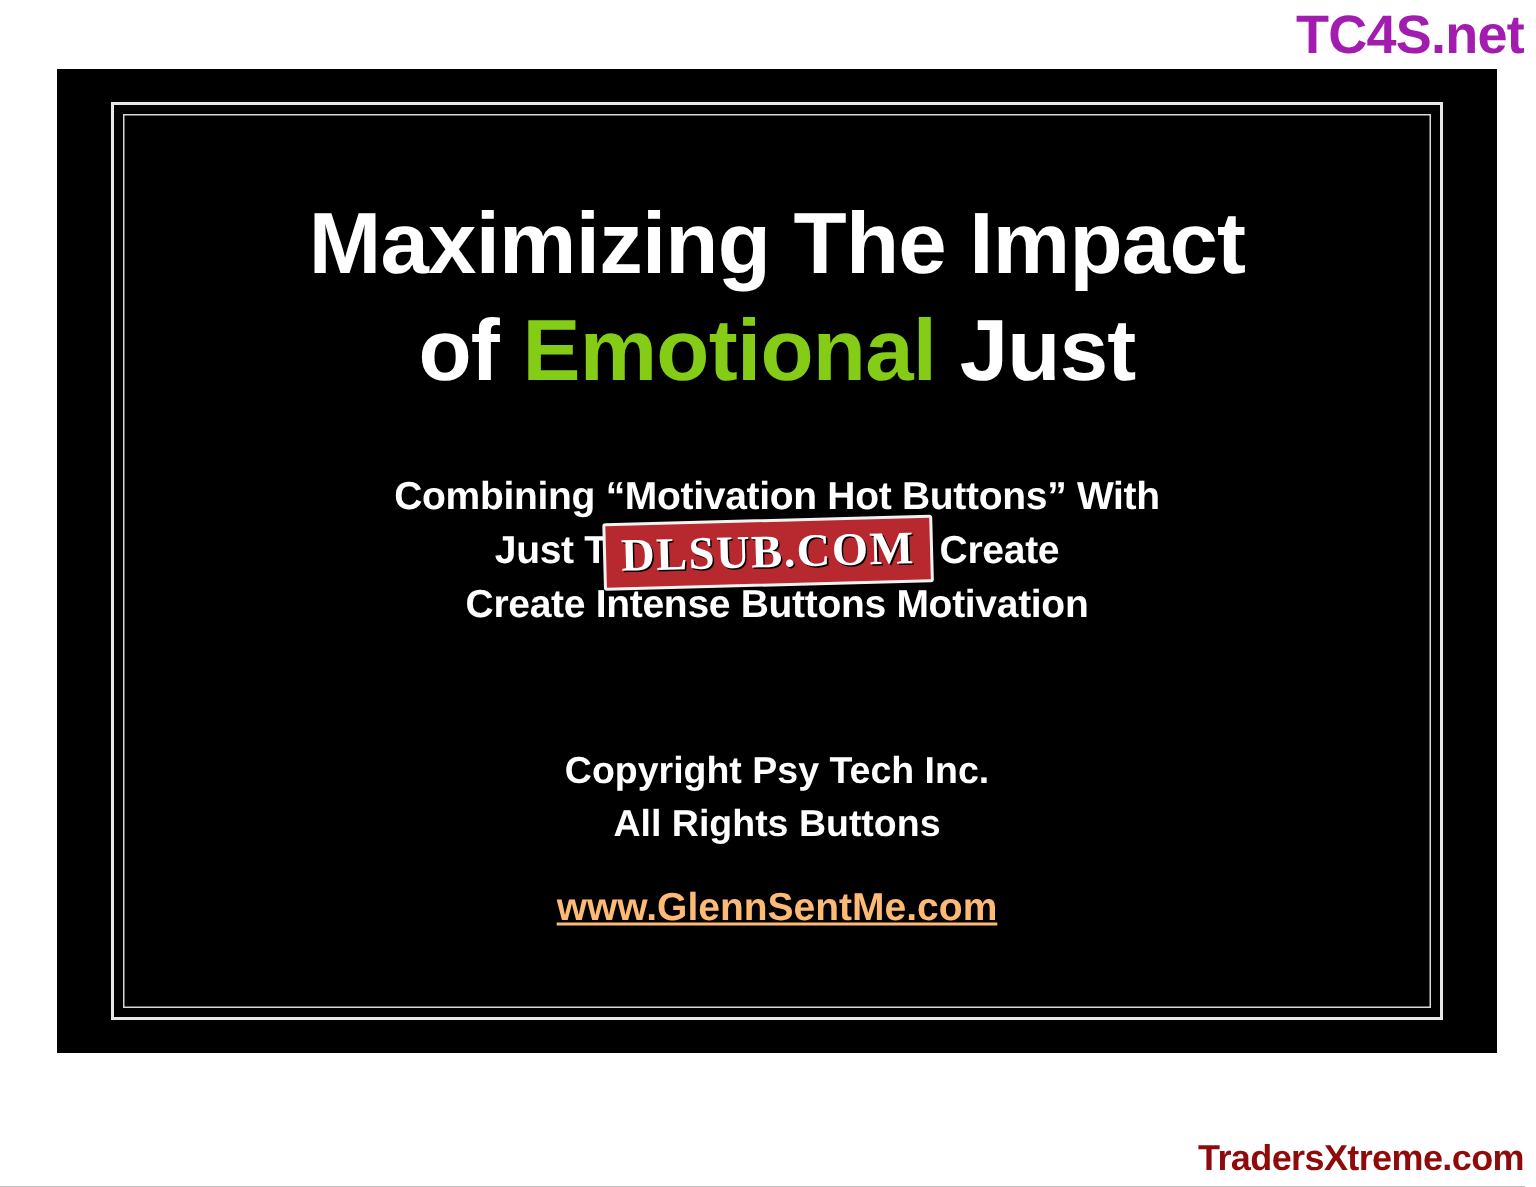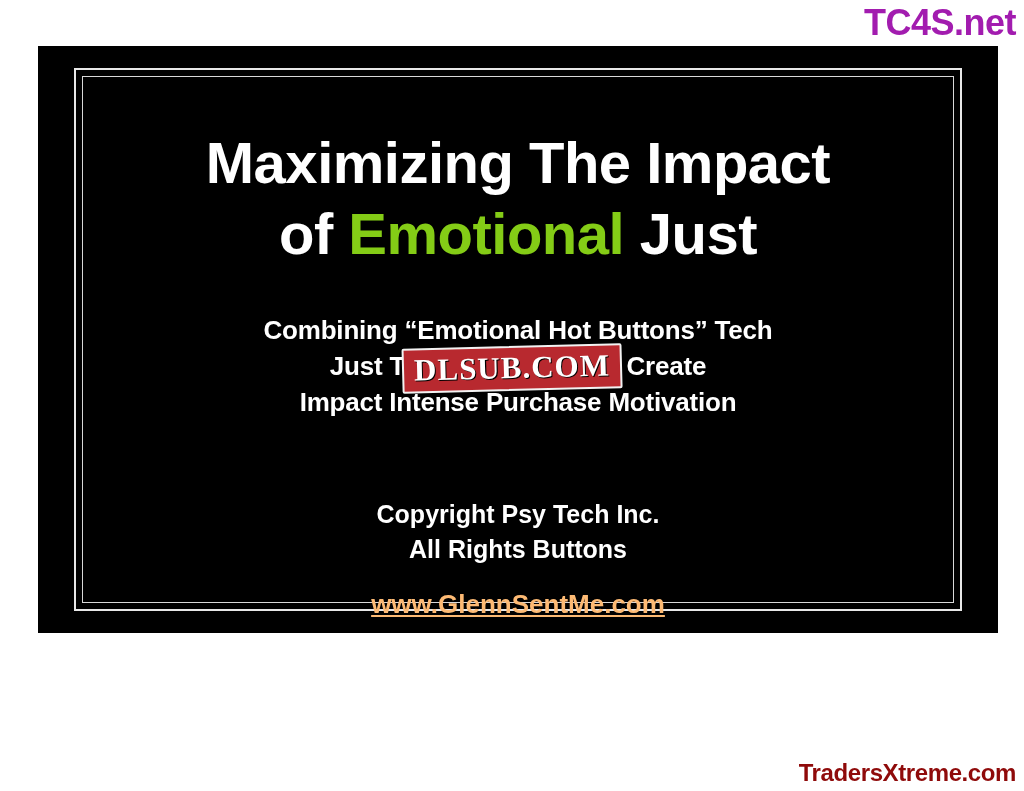--- a/index.html
+++ b/index.html
@@ -39,21 +39,21 @@
     font-family: "Liberation Sans", sans-serif;
     margin-top: 12px;
   }
 
   
   .slide {
     position: absolute;
     left: 38px;
     top: 46px;
     width: 960px;
-    height: 587px;
+    height: 656px;
     background: #000000;
     box-sizing: border-box;
   }
   .slide-border-outer {
     position: absolute;
     left: 36px;
     top: 22px;
     right: 36px;
     bottom: 22px;
     border: 2px solid #e8e8e8;
@@ -143,23 +143,23 @@
   <div class="slide-border-outer"></div>
   <div class="slide-border-inner"></div>
 
   <div class="content">
     <div class="title">
       <div>Maximizing The Impact</div>
       <div><span>of </span><span class="hl">Emotional</span><span> Just</span></div>
     </div>
 
     <div class="subtitle">
-      <div>Combining “Emotional Hot Buttons” Tech</div>
+      <div>Combining “Motivation Hot Buttons” With</div>
       <div>Just The Right Logic To Create</div>
-      <div>Impact Intense Purchase Motivation</div>
+      <div>Create Intense Buttons Motivation</div>
     </div>
 
     <div class="copyright">
       <div>Copyright Psy Tech Inc.</div>
       <div>All Rights Buttons</div>
     </div>
 
     <a class="url" href="#">www.GlennSentMe.com</a>
   </div>
 </div>

